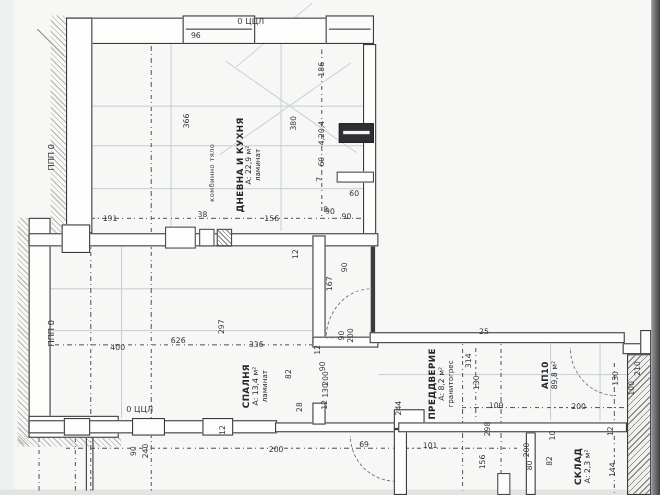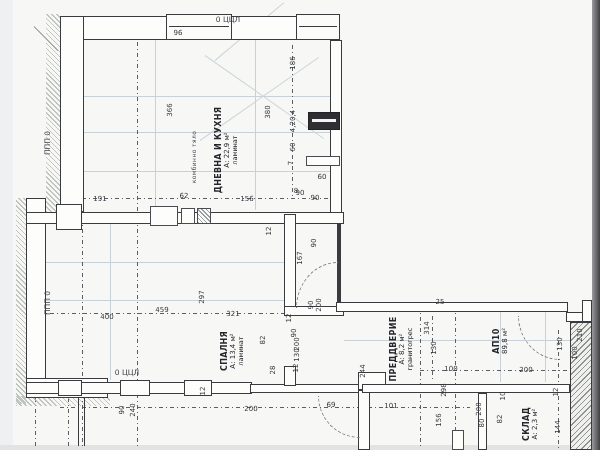--- a/index.html
+++ b/index.html
@@ -161,40 +161,40 @@
       <span class="dim " style="left: 178px; top: 33px;">96</span>
       <span class="dim rv " style="left: 170px; top: 110px;">366</span>
       <span class="dim rv " style="left: 268px; top: 112px;">380</span>
       <span class="dim rv " style="left: 293px; top: 63px;">186</span>
       <span class="dim rv " style="left: 293px; top: 121px;">4,20,4</span>
       <span class="dim rv " style="left: 293px; top: 147px;">60</span>
       <span class="dim rv " style="left: 291px; top: 163px;">7</span>
       <span class="dim " style="left: 322px; top: 177px;">60</span>
       <span class="dim " style="left: 300px; top: 193px;">90</span>
       <span class="dim " style="left: 100px; top: 199px;">191</span>
-      <span class="dim " style="left: 184px; top: 196px;">62</span>
+      <span class="dim " style="left: 184px; top: 196px;">38</span>
       <span class="dim " style="left: 247px; top: 199px;">156</span>
       <span class="dim " style="left: 296px; top: 191px;">8</span>
       <span class="dim " style="left: 315px; top: 198px;">90</span>
       <span class="dim rv " style="left: 269px; top: 231px;">12</span>
       <span class="dim rv " style="left: 314px; top: 243px;">90</span>
       <span class="dim rv " style="left: 300px; top: 258px;">167</span>
       <span class="dim rv " style="left: 311px; top: 305px;">90</span>
       <span class="dim rv " style="left: 319px; top: 305px;">200</span>
       <span class="dim rv " style="left: 289px; top: 318px;">12</span>
       <span class="dim rv " style="left: 294px; top: 333px;">90</span>
       <span class="dim rv " style="left: 297px; top: 344px;">200</span>
       <span class="dim rv " style="left: 297px; top: 355px;">130</span>
       <span class="dim rv " style="left: 263px; top: 340px;">82</span>
       <span class="dim rv " style="left: 273px; top: 370px;">28</span>
       <span class="dim rv " style="left: 296px; top: 368px;">12</span>
       <span class="dim rv " style="left: 202px; top: 297px;">297</span>
       <span class="dim " style="left: 107px; top: 317px;">400</span>
-      <span class="dim " style="left: 162px; top: 310px;">459</span>
-      <span class="dim " style="left: 233px; top: 314px;">321</span>
+      <span class="dim " style="left: 162px; top: 310px;">626</span>
+      <span class="dim " style="left: 233px; top: 314px;">336</span>
       <span class="dim rv " style="left: 122px; top: 410px;">90</span>
       <span class="dim rv " style="left: 133px; top: 410px;">240</span>
       <span class="dim rv " style="left: 203px; top: 391px;">12</span>
       <span class="dim " style="left: 251px; top: 409px;">200</span>
       <span class="dim " style="left: 331px; top: 405px;">69</span>
       <span class="dim " style="left: 391px; top: 406px;">101</span>
       <span class="dim rv " style="left: 363px; top: 371px;">244</span>
       <span class="dim " style="left: 440px; top: 302px;">25</span>
       <span class="dim rv " style="left: 427px; top: 328px;">314</span>
       <span class="dim rv " style="left: 434px; top: 348px;">130</span>

